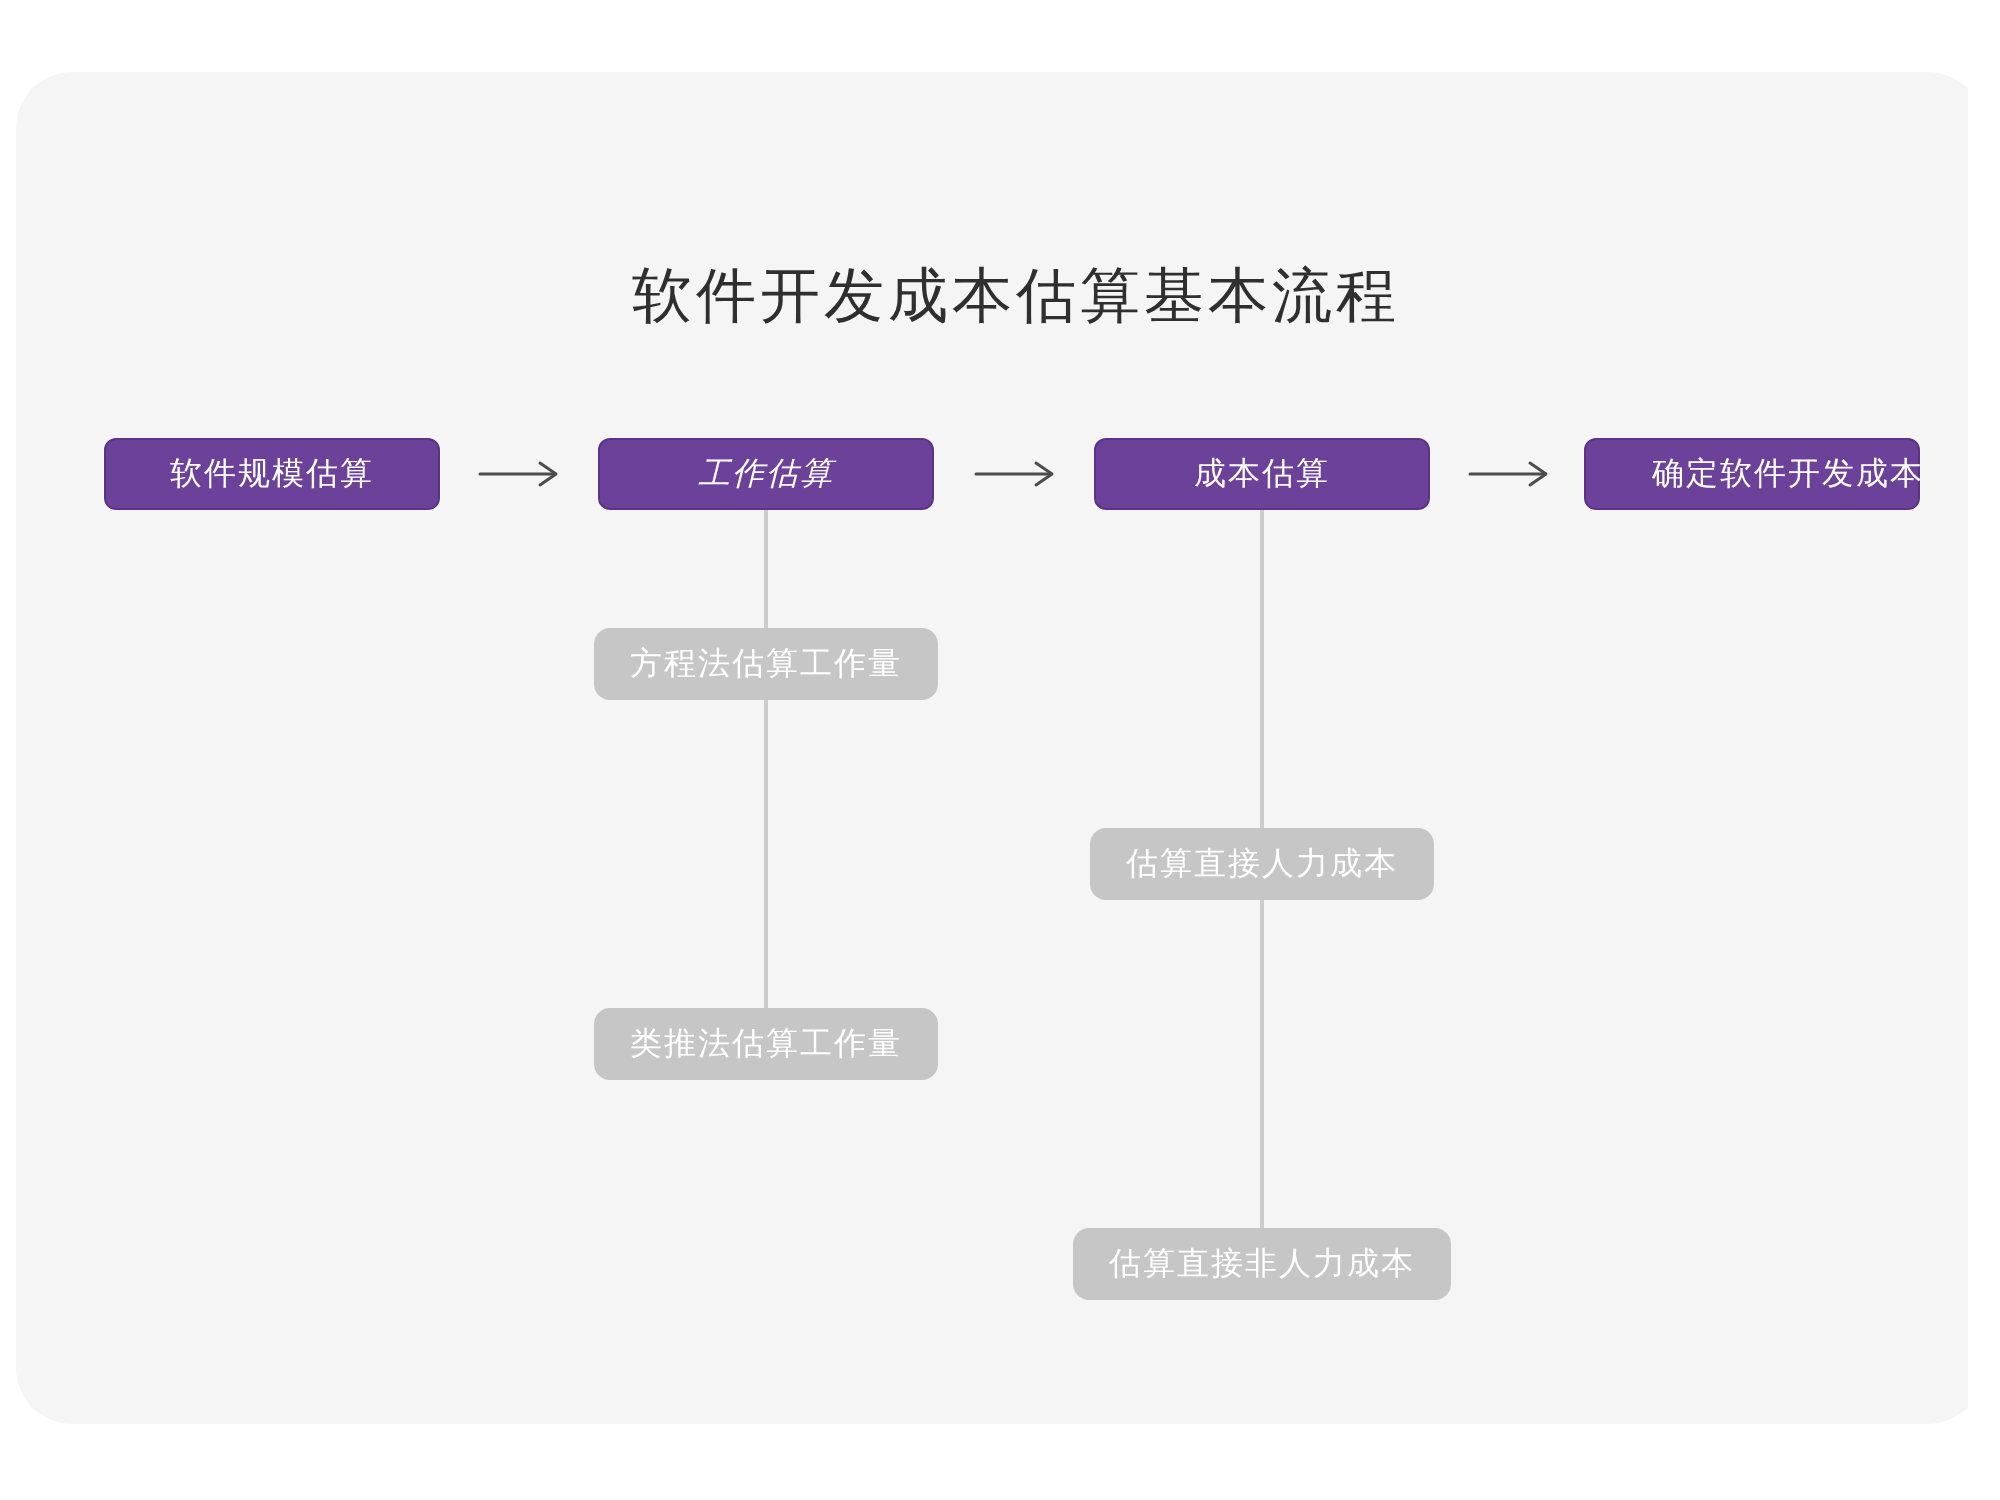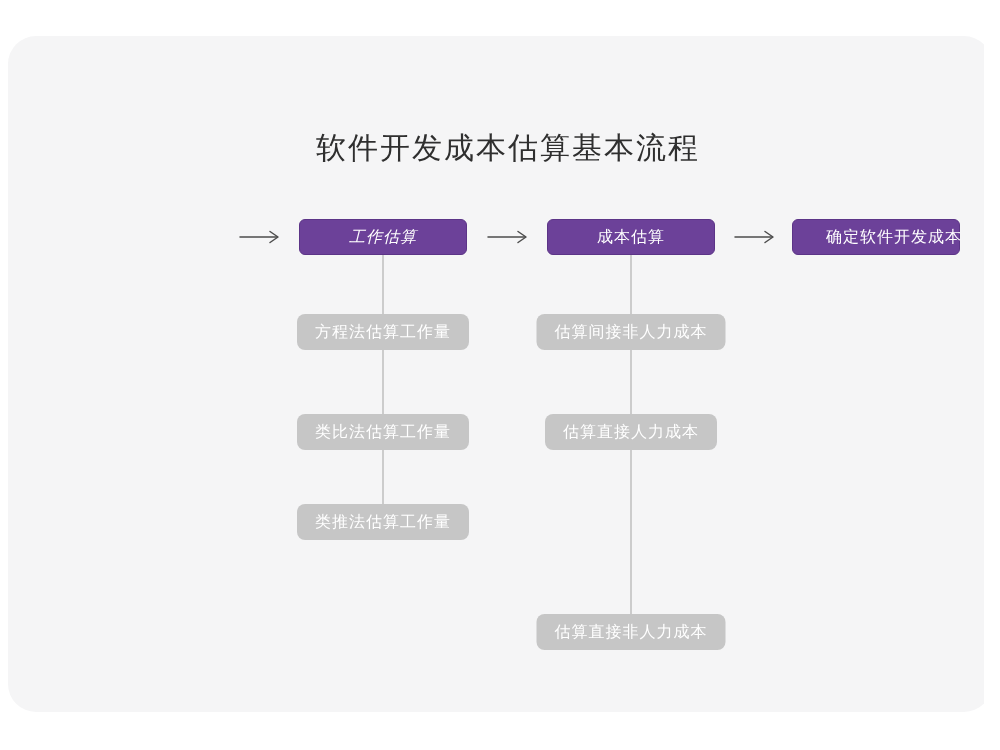--- a/index.html
+++ b/index.html
@@ -105,20 +105,21 @@
 <body>
 
 <div class="stage">
   <div class="card">
 
     <h1 class="title">软件开发成本估算基本流程</h1>
 
     <div class="connector" id="connector-work"></div>
     <div class="connector" id="connector-cost"></div>
 
+    <div class="main-box" id="main-1">软件规模估算</div>
 
     <div class="arrow" id="arrow-1">
       <svg width="44" height="14" viewBox="0 0 44 14">
         <line x1="2" y1="7" x2="39" y2="7"></line>
         <path d="M32 1.5 L40 7 L32 12.5"></path>
       </svg>
     </div>
 
     <div class="main-box" id="main-2">工作估算</div>
 
@@ -134,21 +135,19 @@
     <div class="arrow" id="arrow-3">
       <svg width="44" height="14" viewBox="0 0 44 14">
         <line x1="2" y1="7" x2="39" y2="7"></line>
         <path d="M32 1.5 L40 7 L32 12.5"></path>
       </svg>
     </div>
 
     <div class="main-box" id="main-4">确定软件开发成本</div>
 
     <div class="sub-box col-work row-1">方程法估算工作量</div>
-    <div class="sub-box col-work row-2">类比法估算工作量</div>
     <div class="sub-box col-work row-3">类推法估算工作量</div>
 
-    <div class="sub-box col-cost row-1">估算间接非人力成本</div>
     <div class="sub-box col-cost row-2">估算直接人力成本</div>
     <div class="sub-box col-cost row-4">估算直接非人力成本</div>
 
   </div>
 </div>
 
 </body></html>

